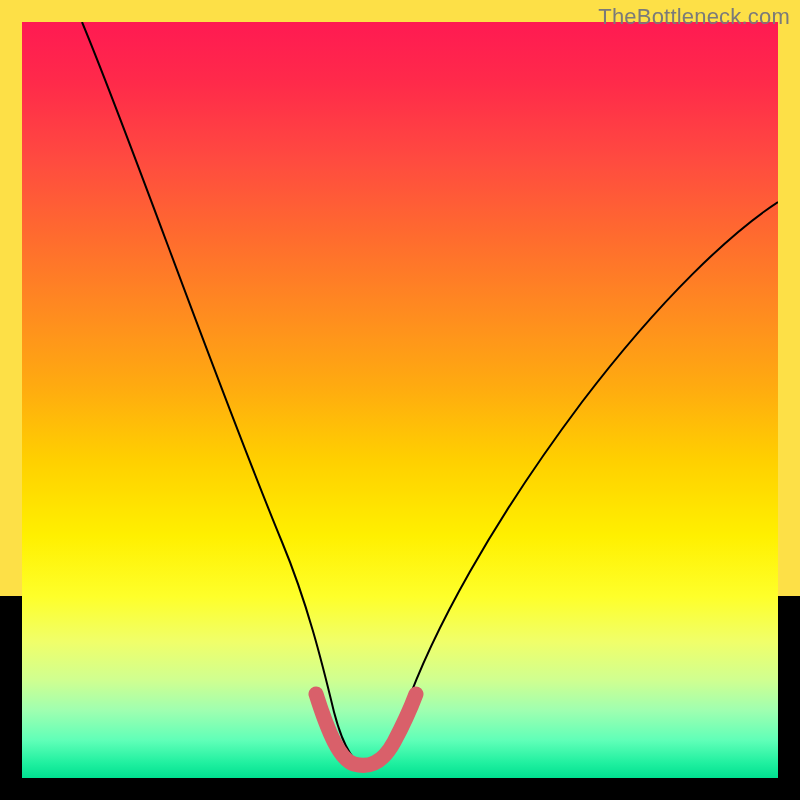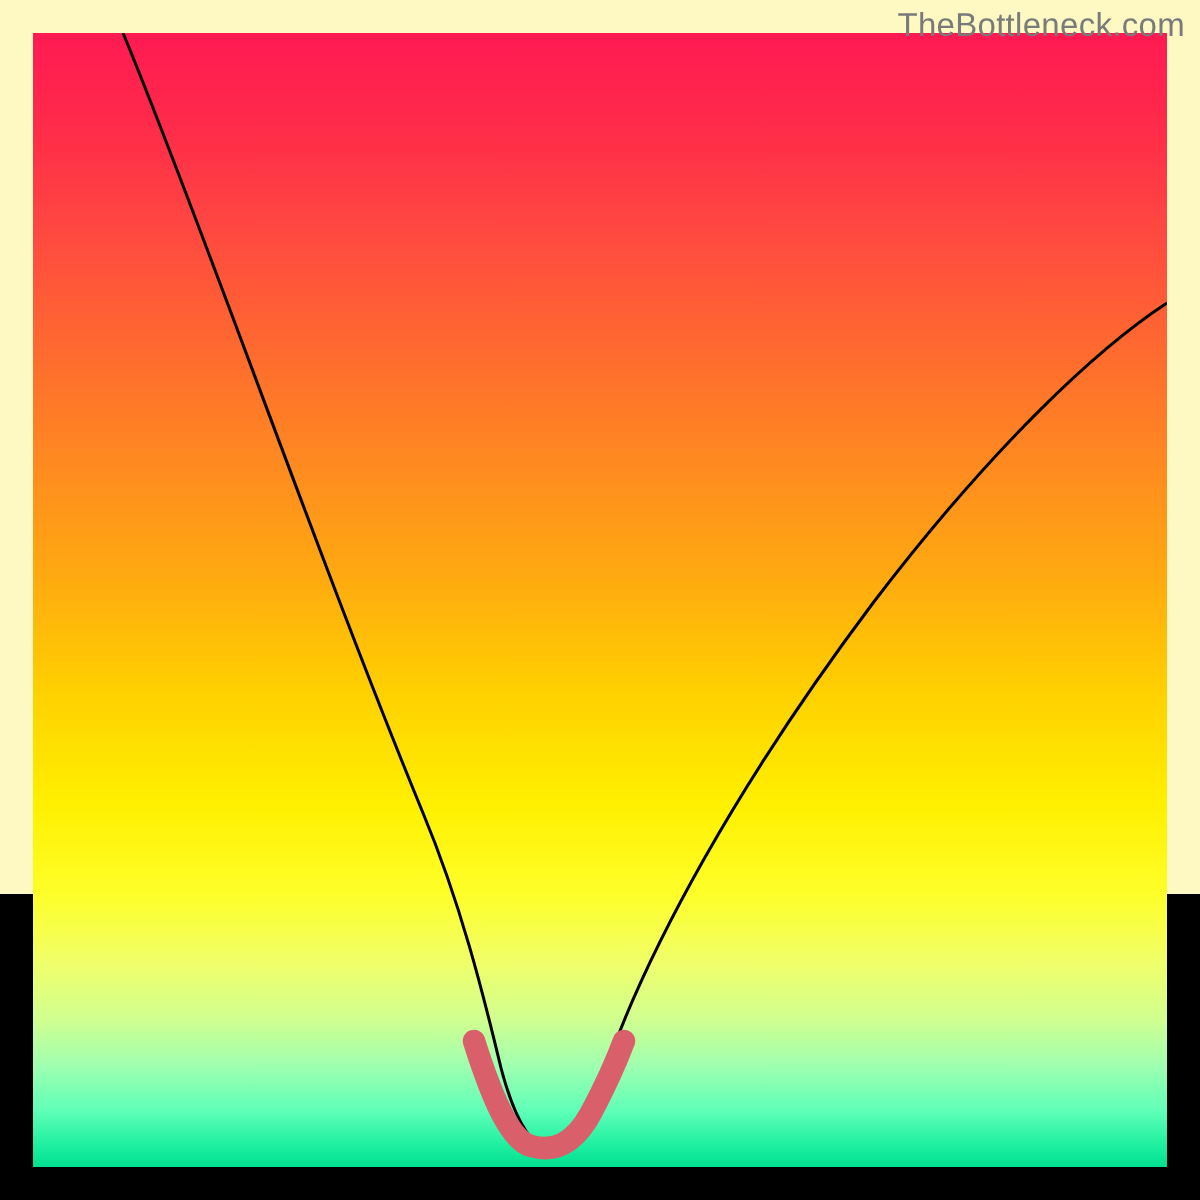--- a/index.html
+++ b/index.html
@@ -8,21 +8,21 @@
     width: 800px;
     height: 800px;
     background: #000;
     overflow: hidden;
     font-family: Arial, Helvetica, sans-serif;
   }
   .frame {
     position: relative;
     width: 800px;
     height: 596px;
-    background: #fef9c3;
+    background: #fde047;
   }
   .plot {
     position: absolute;
     left: 22px;
     top: 22px;
     width: 756px;
     height: 756px;
     background: linear-gradient(to bottom,
       #ff1a52 0%,
       #ff2a4a 8%,

